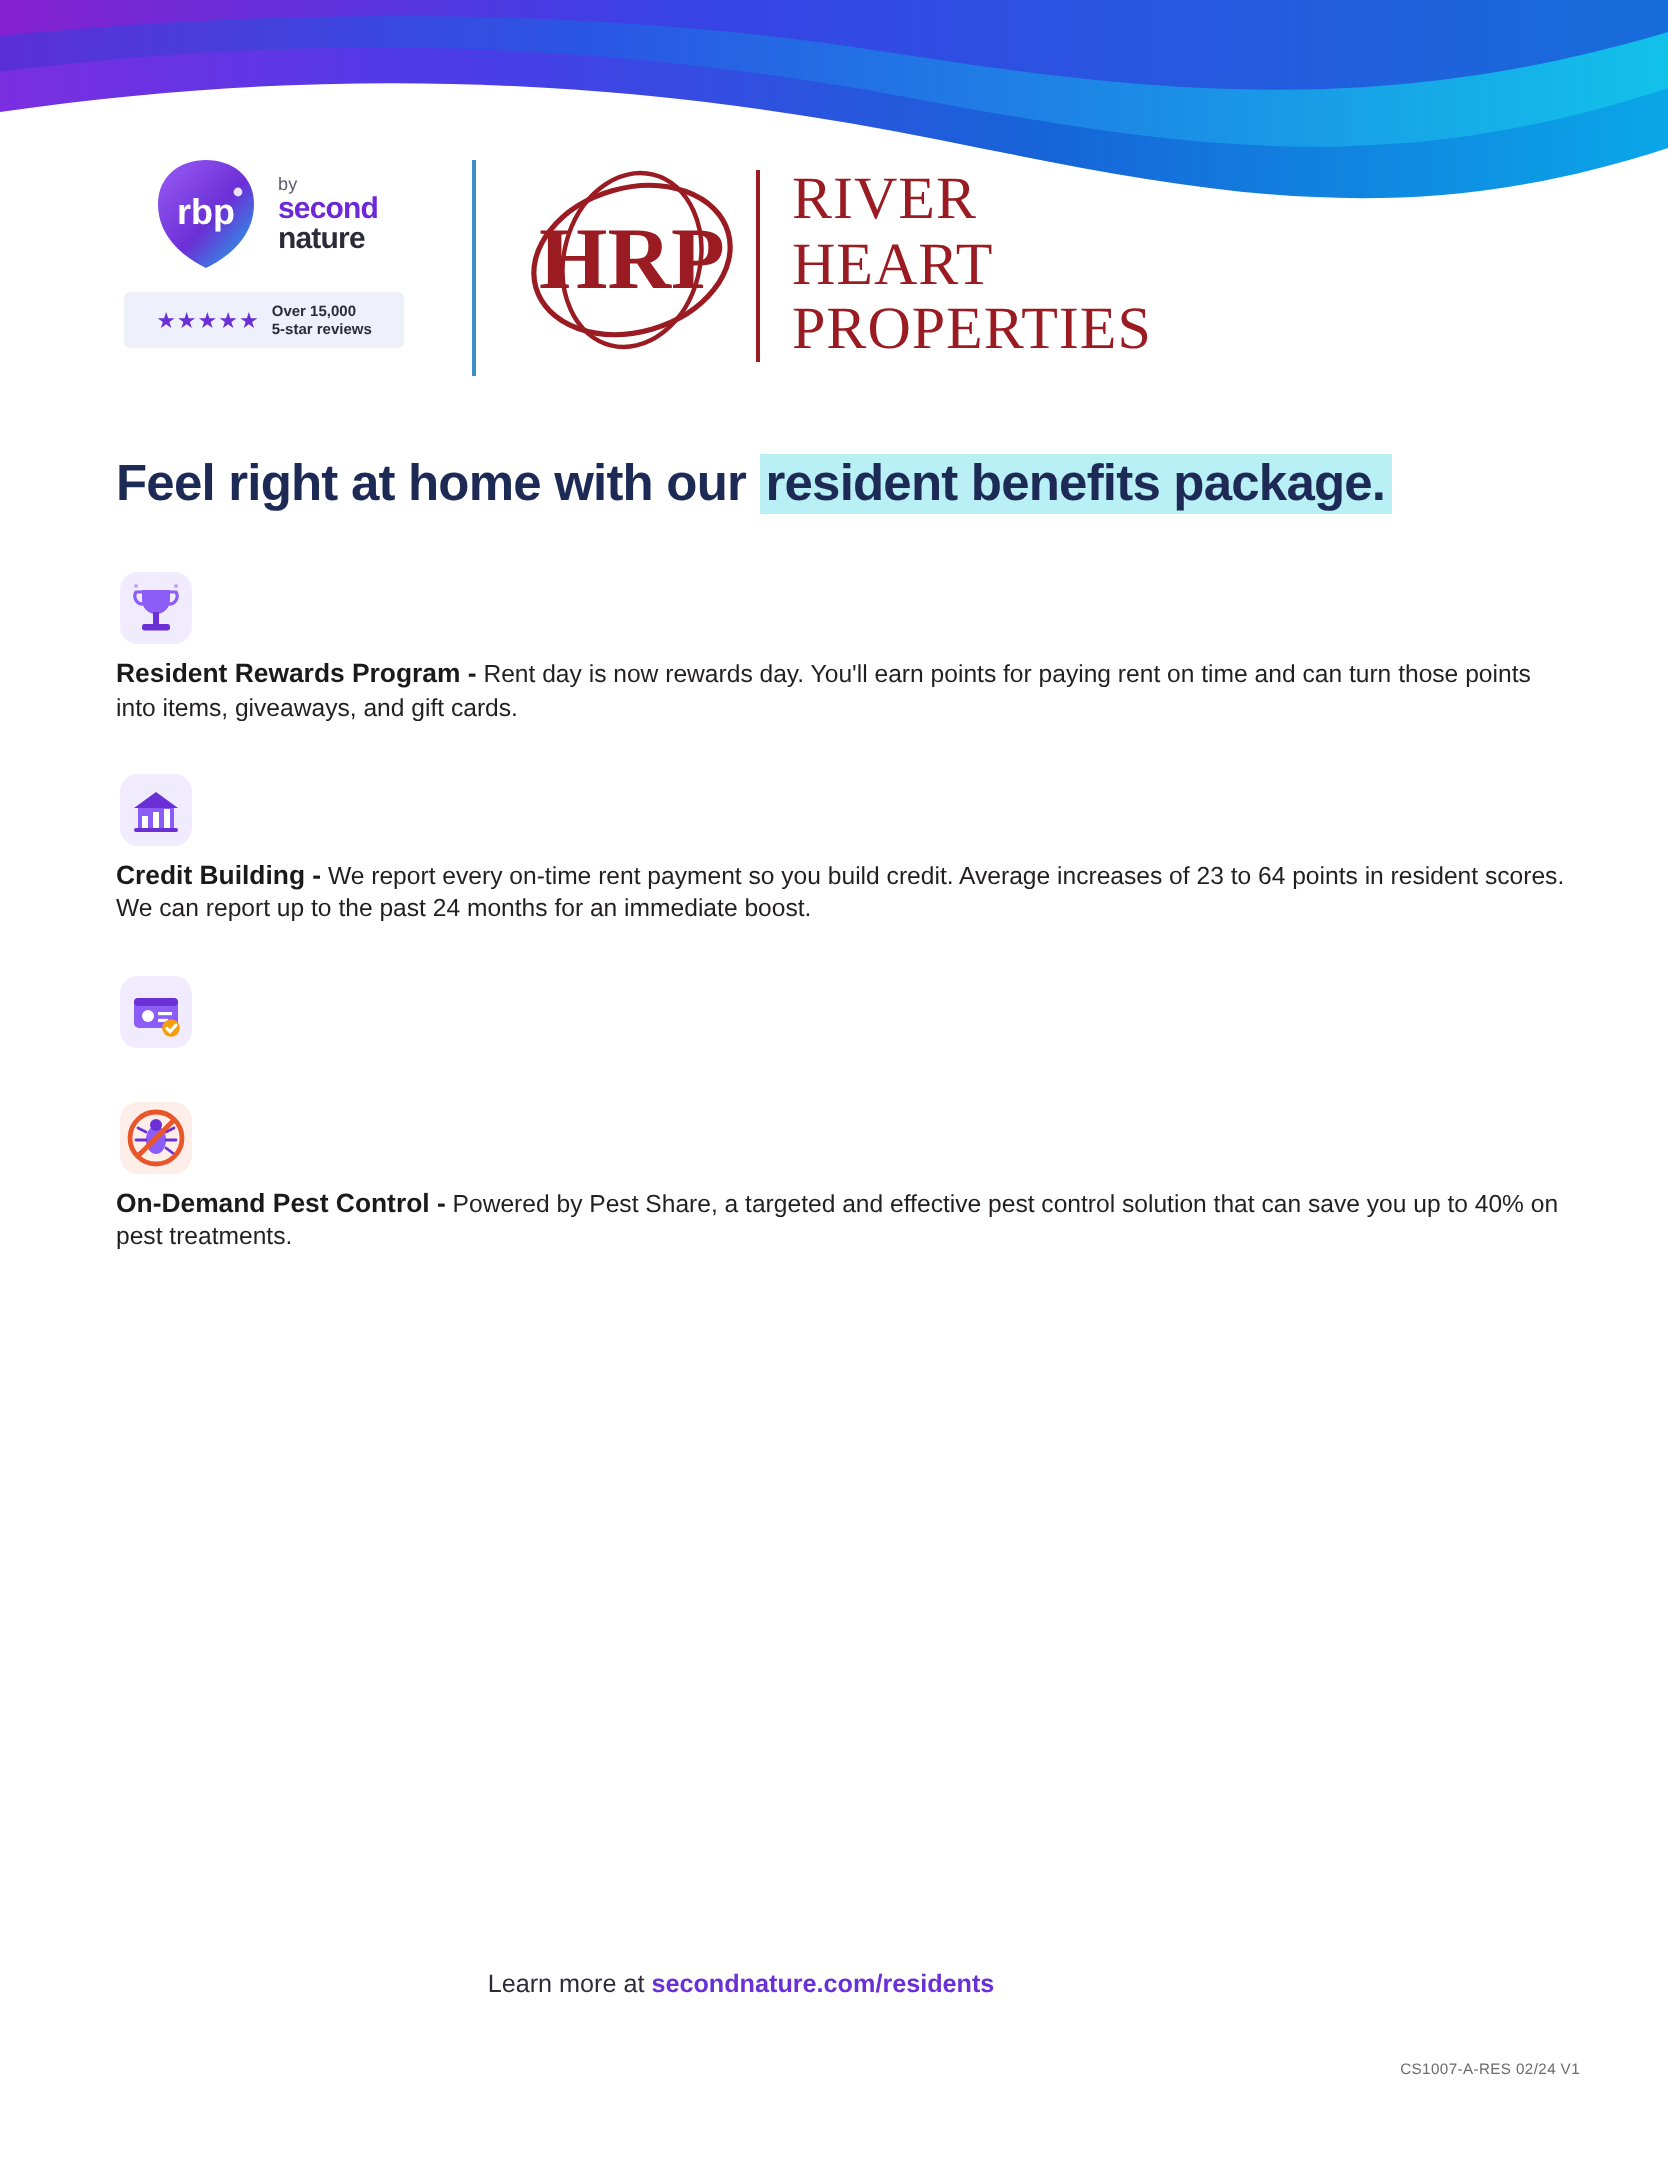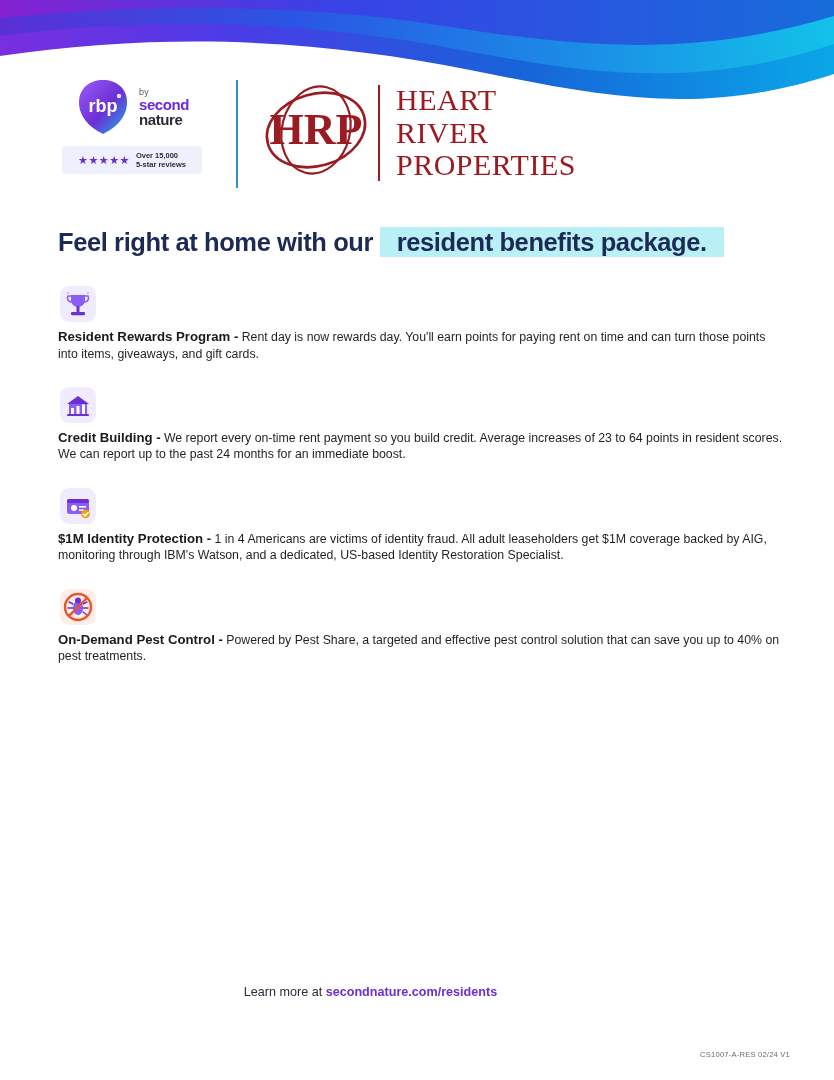--- a/index.html
+++ b/index.html
@@ -146,21 +146,21 @@
     width: 730px;
     font-size: 25.5px;
     font-weight: 700;
     color: #1d2a56;
     letter-spacing: -.4px;
     white-space: nowrap;
   }
   .headline .hl-hi {
     background: #b8f0f5;
     color: #1d2a56;
-    padding: 1px 17px;
+    padding: 1px 3px;
     font-weight: 700;
   }
 
   
   .benefits {
     position: absolute;
     top: 282px;
     left: 58px;
     width: 725px;
   }
@@ -205,21 +205,20 @@
     font-weight: 700;
     text-decoration: none;
   }
   .doc-code {
     position: absolute;
     top: 1030px;
     right: 44px;
     font-size: 7.6px;
     color: #6b6b6b;
     letter-spacing: .2px;
-    margin-top: 20px;
   }
 </style>
 </head>
 <body>
 
 <div class="wave-band">
   <svg width="834" height="150" viewBox="0 0 834 150" xmlns="http://www.w3.org/2000/svg">
     <defs>
       <linearGradient id="g1" x1="0" y1="0" x2="1" y2="0">
         <stop offset="0%" stop-color="#7a2ee0"></stop>
@@ -284,22 +283,22 @@
   <div class="hrp-logo">
     <div class="hrp-mark">
       <svg width="112" height="100" viewBox="0 0 112 100" xmlns="http://www.w3.org/2000/svg">
         <ellipse cx="56" cy="48" rx="50" ry="36" fill="none" stroke="#9a1c22" stroke-width="2.6" transform="rotate(-16 56 48)"></ellipse>
         <ellipse cx="56" cy="48" rx="34" ry="44" fill="none" stroke="#9a1c22" stroke-width="2.2" transform="rotate(14 56 48)"></ellipse>
         <text x="56" y="62" text-anchor="middle" font-family="Liberation Serif, serif" font-size="44" font-weight="bold" fill="#9a1c22">HRP</text>
       </svg>
     </div>
     <div class="hrp-rule"></div>
     <div class="hrp-words">
+      <span>RIVER</span>
       <span>HEART</span>
-      <span>RIVER</span>
       <span>PROPERTIES</span>
     </div>
   </div>
 </div>
 
 <div class="headline">
   <span>Feel right at home with our </span><span class="hl-hi">resident benefits package.</span>
 </div>
 
 <div class="benefits">
@@ -345,23 +344,20 @@
         <rect x="2" y="2" width="36" height="36" rx="9" fill="#f1ecfd"></rect>
         <rect x="9" y="13" width="22" height="15" rx="2.5" fill="#8b5cf6"></rect>
         <rect x="9" y="13" width="22" height="4" rx="2" fill="#6b2fd6"></rect>
         <circle cx="16" cy="22" r="3" fill="#ffffff"></circle>
         <rect x="21" y="20" width="7" height="1.6" fill="#ffffff"></rect>
         <rect x="21" y="23.4" width="5" height="1.6" fill="#ffffff"></rect>
         <circle cx="27.5" cy="28" r="4.4" fill="#f59e0b"></circle>
         <path d="M25.4 28.2 l1.6 1.6 l3 -3.2" fill="none" stroke="#ffffff" stroke-width="1.6" stroke-linecap="round"></path>
       </svg>
     </div>
-    <div class="benefit-text">
-      <b>$1M Identity Protection -</b><span> 1 in 4 Americans are victims of identity fraud. All adult leaseholders get $1M coverage backed by AIG, monitoring through IBM's Watson, and a dedicated, US-based Identity Restoration Specialist.</span>
-    </div>
   </div>
 
   <div class="benefit">
     <div class="benefit-icon">
       <svg width="40" height="40" viewBox="0 0 40 40" xmlns="http://www.w3.org/2000/svg">
         <rect x="2" y="2" width="36" height="36" rx="9" fill="#fdeeea"></rect>
         <ellipse cx="20" cy="21" rx="5" ry="7" fill="#8b5cf6"></ellipse>
         <circle cx="20" cy="13.5" r="3" fill="#6b2fd6"></circle>
         <path d="M15 17 l-4 -2 M15 21 l-5 0 M15 25 l-4 3 M25 17 l4 -2 M25 21 l5 0 M25 25 l4 3" stroke="#6b2fd6" stroke-width="1.4" stroke-linecap="round"></path>
         <circle cx="20" cy="20" r="13" fill="none" stroke="#e8572a" stroke-width="2.4"></circle>

